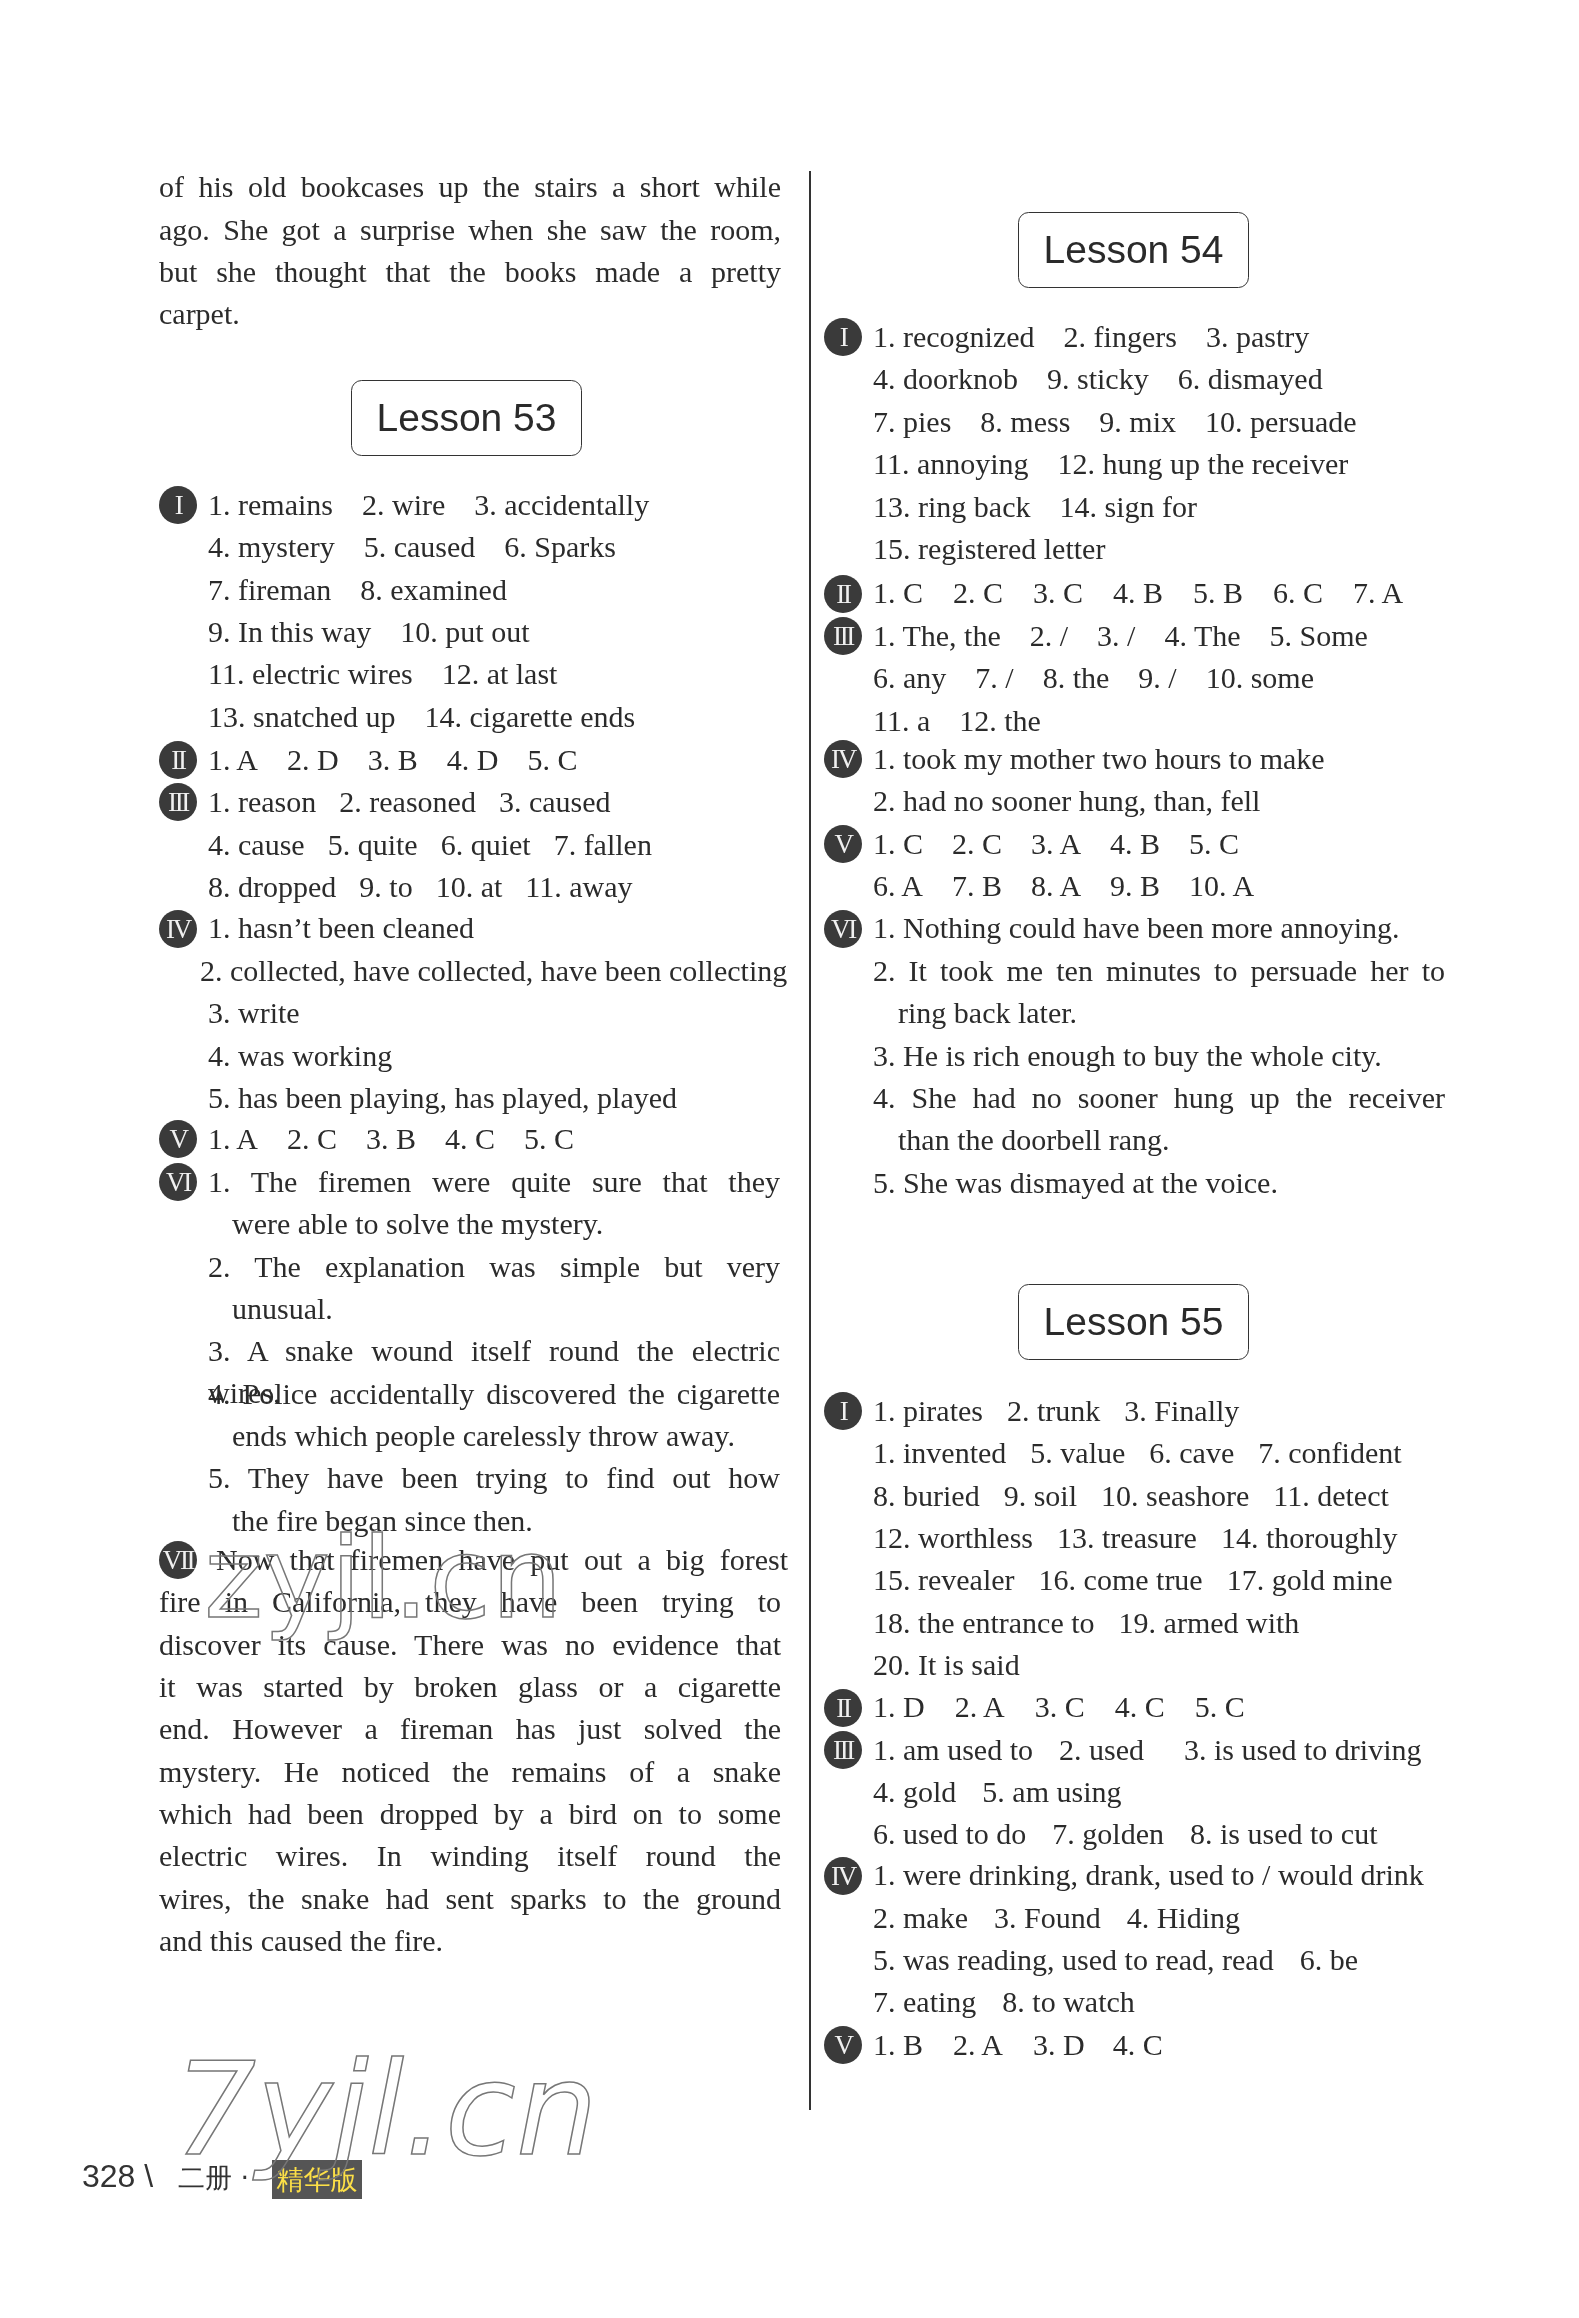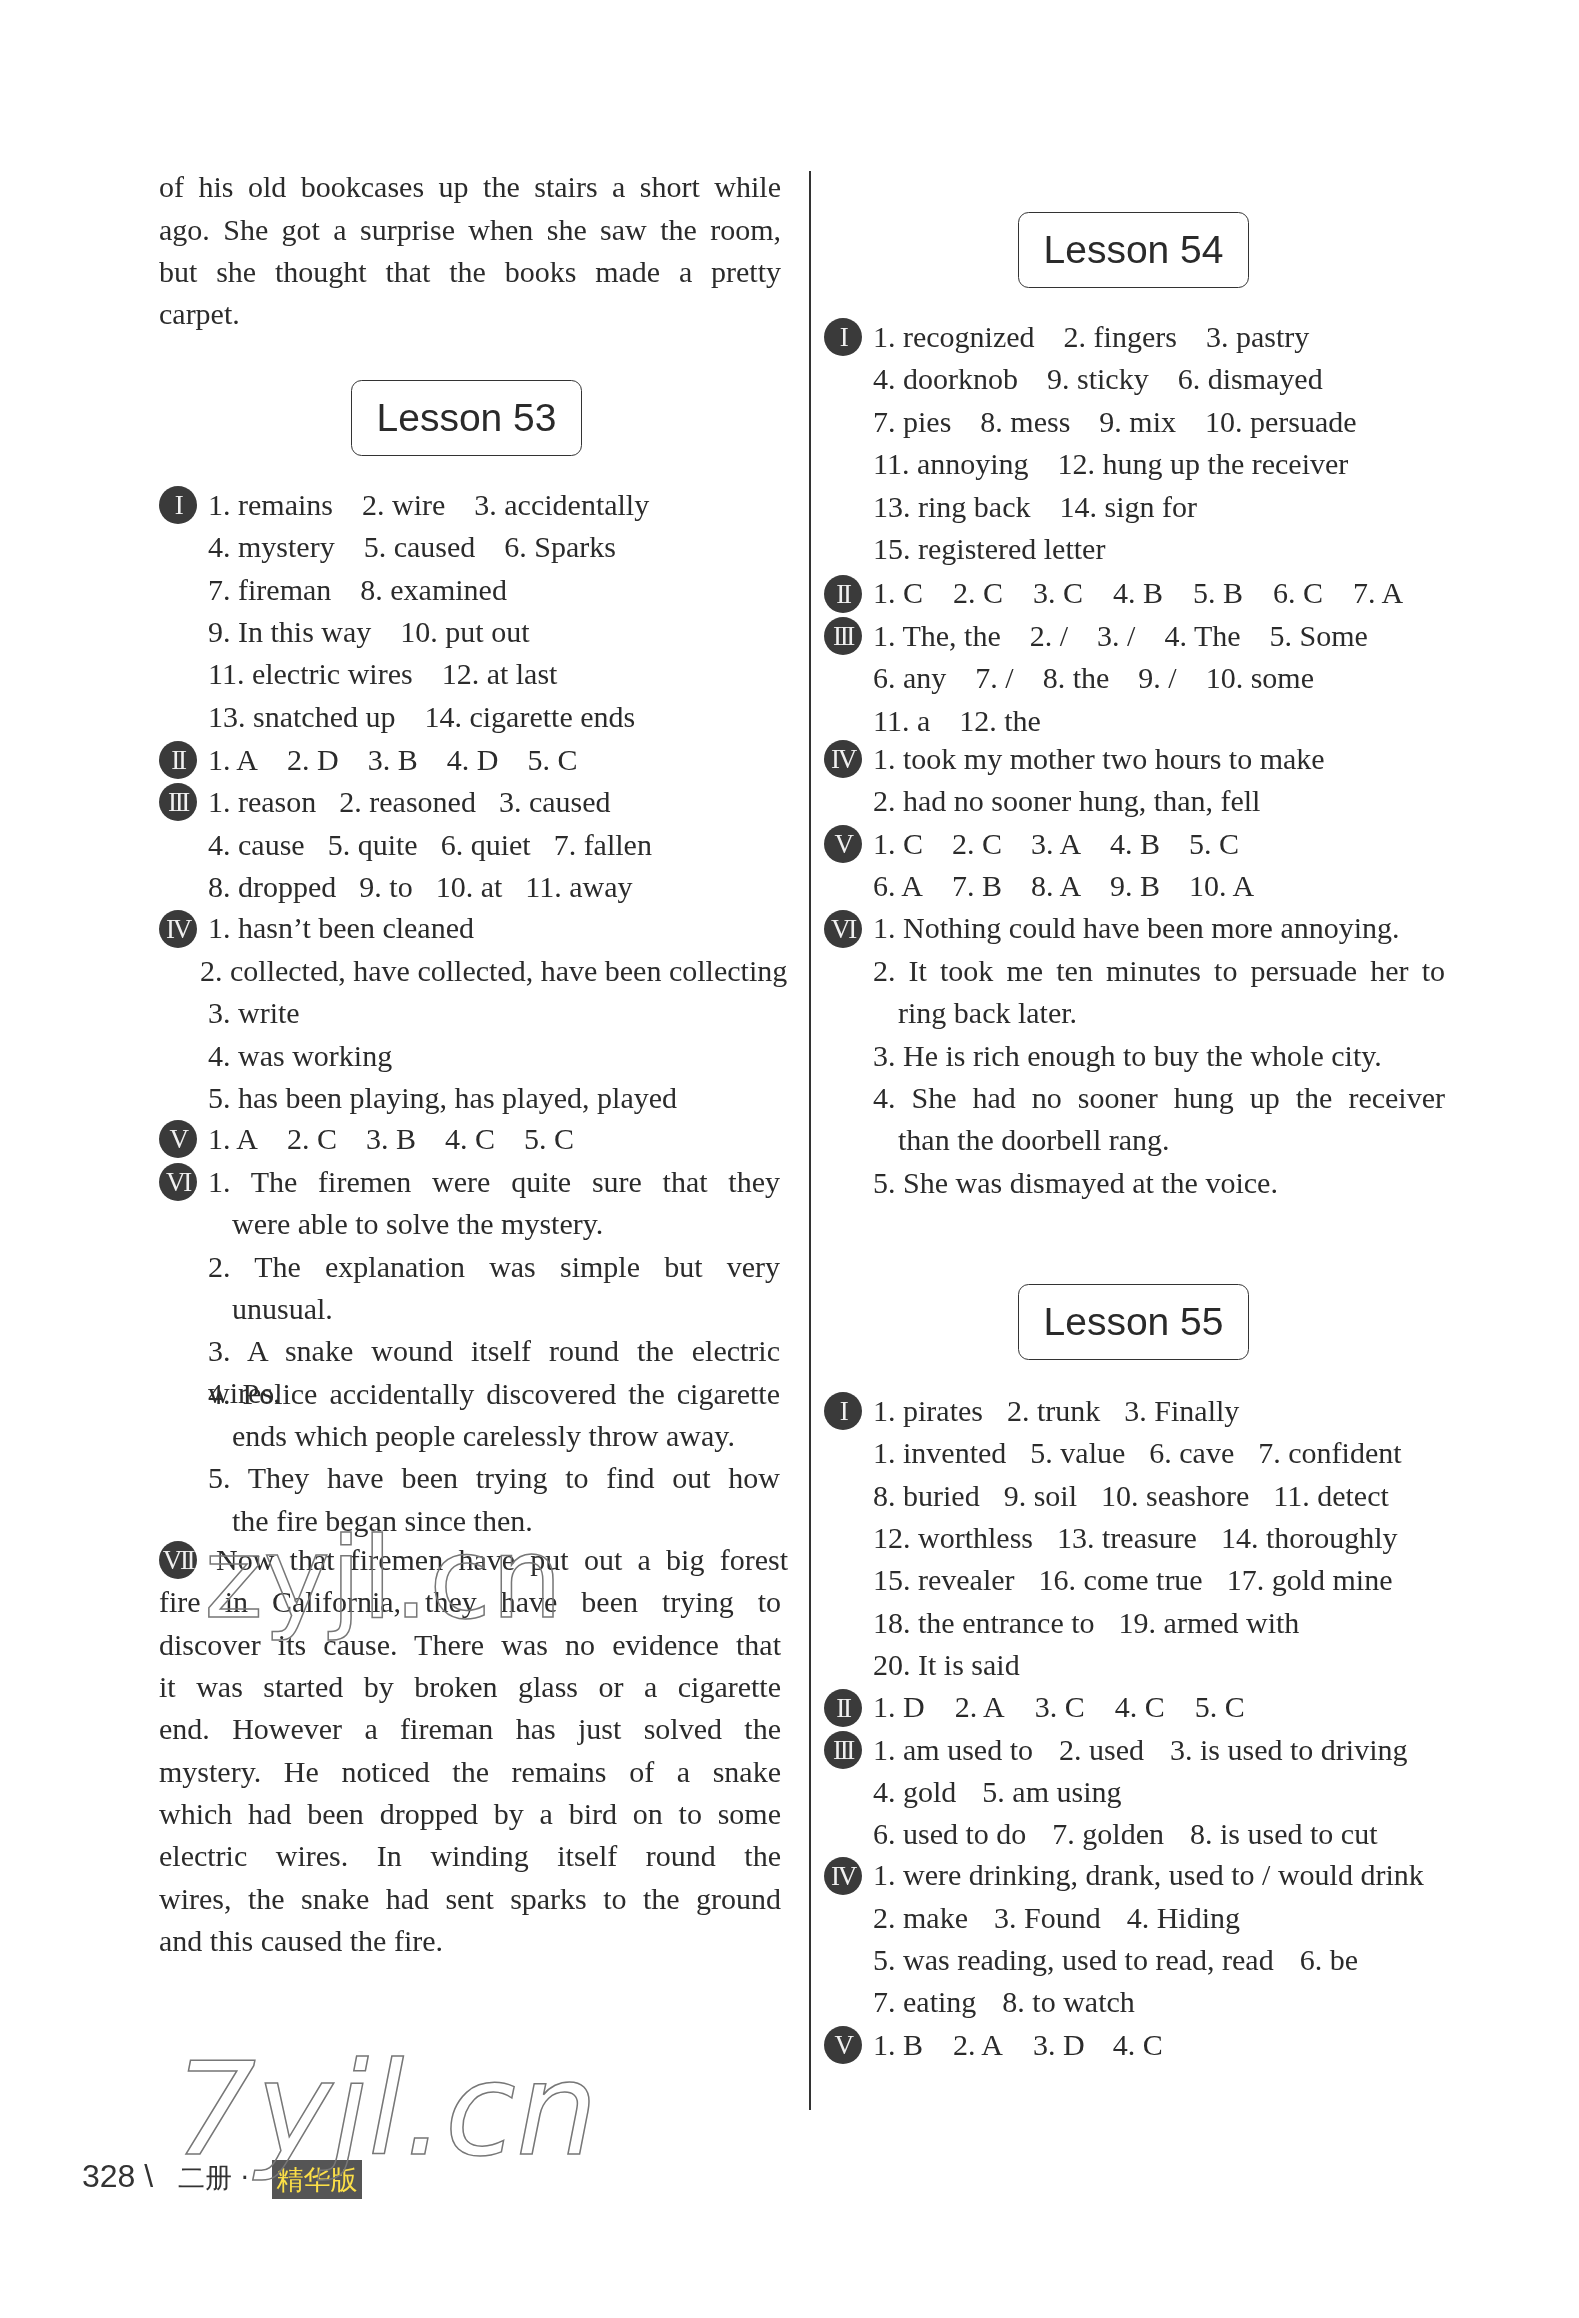--- a/index.html
+++ b/index.html
@@ -106,21 +106,21 @@
     <div class="line" style="left: 873px; top: 1390px;"><span style="margin-right: 24px;">1. pirates</span><span style="margin-right: 24px;">2. trunk</span><span style="margin-right: 24px;">3. Finally</span></div>
     <div class="line" style="left: 873px; top: 1432px;"><span style="margin-right: 24px;">1. invented</span><span style="margin-right: 24px;">5. value</span><span style="margin-right: 24px;">6. cave</span><span style="margin-right: 24px;">7. confident</span></div>
     <div class="line" style="left: 873px; top: 1475px;"><span style="margin-right: 24px;">8. buried</span><span style="margin-right: 24px;">9. soil</span><span style="margin-right: 24px;">10. seashore</span><span style="margin-right: 24px;">11. detect</span></div>
     <div class="line" style="left: 873px; top: 1517px;"><span style="margin-right: 24px;">12. worthless</span><span style="margin-right: 24px;">13. treasure</span><span style="margin-right: 24px;">14. thoroughly</span></div>
     <div class="line" style="left: 873px; top: 1559px;"><span style="margin-right: 24px;">15. revealer</span><span style="margin-right: 24px;">16. come true</span><span style="margin-right: 24px;">17. gold mine</span></div>
     <div class="line" style="left: 873px; top: 1602px;"><span style="margin-right: 24px;">18. the entrance to</span><span style="margin-right: 24px;">19. armed with</span></div>
     <div class="line" style="left: 873px; top: 1644px;"><span style="margin-right: 24px;">20. It is said</span></div>
     <div class="badge" style="left: 824px; top: 1689px;">II</div>
     <div class="line" style="left: 873px; top: 1686px;"><span style="margin-right: 30px;">1. D</span><span style="margin-right: 30px;">2. A</span><span style="margin-right: 30px;">3. C</span><span style="margin-right: 30px;">4. C</span><span style="margin-right: 30px;">5. C</span></div>
     <div class="badge" style="left: 824px; top: 1731px;">III</div>
-    <div class="line" style="left: 873px; top: 1729px;"><span style="margin-right: 26px;">1. am used to</span><span style="margin-right: 26px;">2. used</span><span style="margin-right: 26px;">3. is used to driving</span></div>
+    <div class="line" style="left: 873px; top: 1729px;"><span style="margin-right: 26px;">1. am used to</span><span style="margin-right: 40px;">2. used</span><span style="margin-right: 26px;">3. is used to driving</span></div>
     <div class="line" style="left: 873px; top: 1771px;"><span style="margin-right: 26px;">4. gold</span><span style="margin-right: 26px;">5. am using</span></div>
     <div class="line" style="left: 873px; top: 1813px;"><span style="margin-right: 26px;">6. used to do</span><span style="margin-right: 26px;">7. golden</span><span style="margin-right: 26px;">8. is used to cut</span></div>
     <div class="badge" style="left: 824px; top: 1857px;">IV</div>
     <div class="line" style="left: 873px; top: 1854px;"><span style="margin-right: 26px;">1. were drinking, drank, used to / would drink</span></div>
     <div class="line" style="left: 873px; top: 1897px;"><span style="margin-right: 26px;">2. make</span><span style="margin-right: 26px;">3. Found</span><span style="margin-right: 26px;">4. Hiding</span></div>
     <div class="line" style="left: 873px; top: 1939px;"><span style="margin-right: 26px;">5. was reading, used to read, read</span><span style="margin-right: 26px;">6. be</span></div>
     <div class="line" style="left: 873px; top: 1981px;"><span style="margin-right: 26px;">7. eating</span><span style="margin-right: 26px;">8. to watch</span></div>
     <div class="badge" style="left: 824px; top: 2026px;">V</div>
     <div class="line" style="left: 873px; top: 2024px;"><span style="margin-right: 30px;">1. B</span><span style="margin-right: 30px;">2. A</span><span style="margin-right: 28px;">3. D</span><span style="margin-right: 30px;">4. C</span></div>
   </div>

